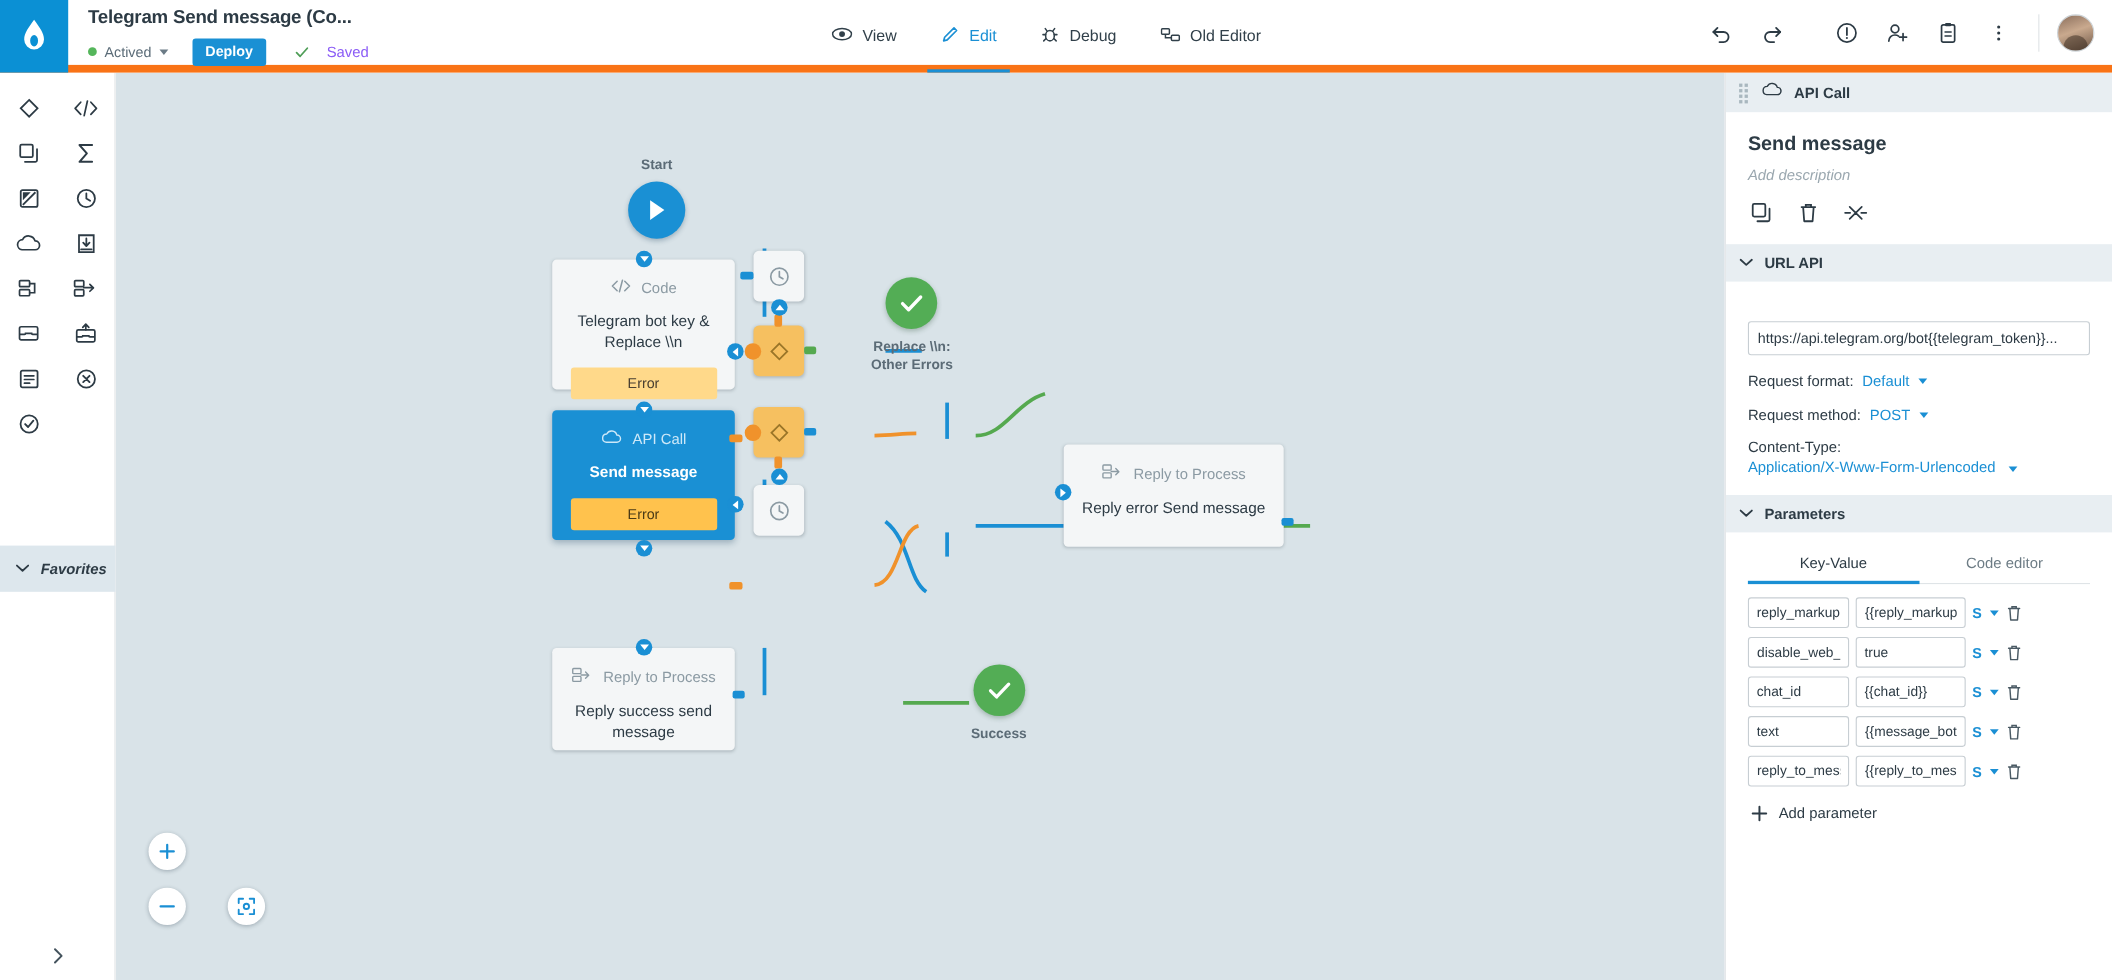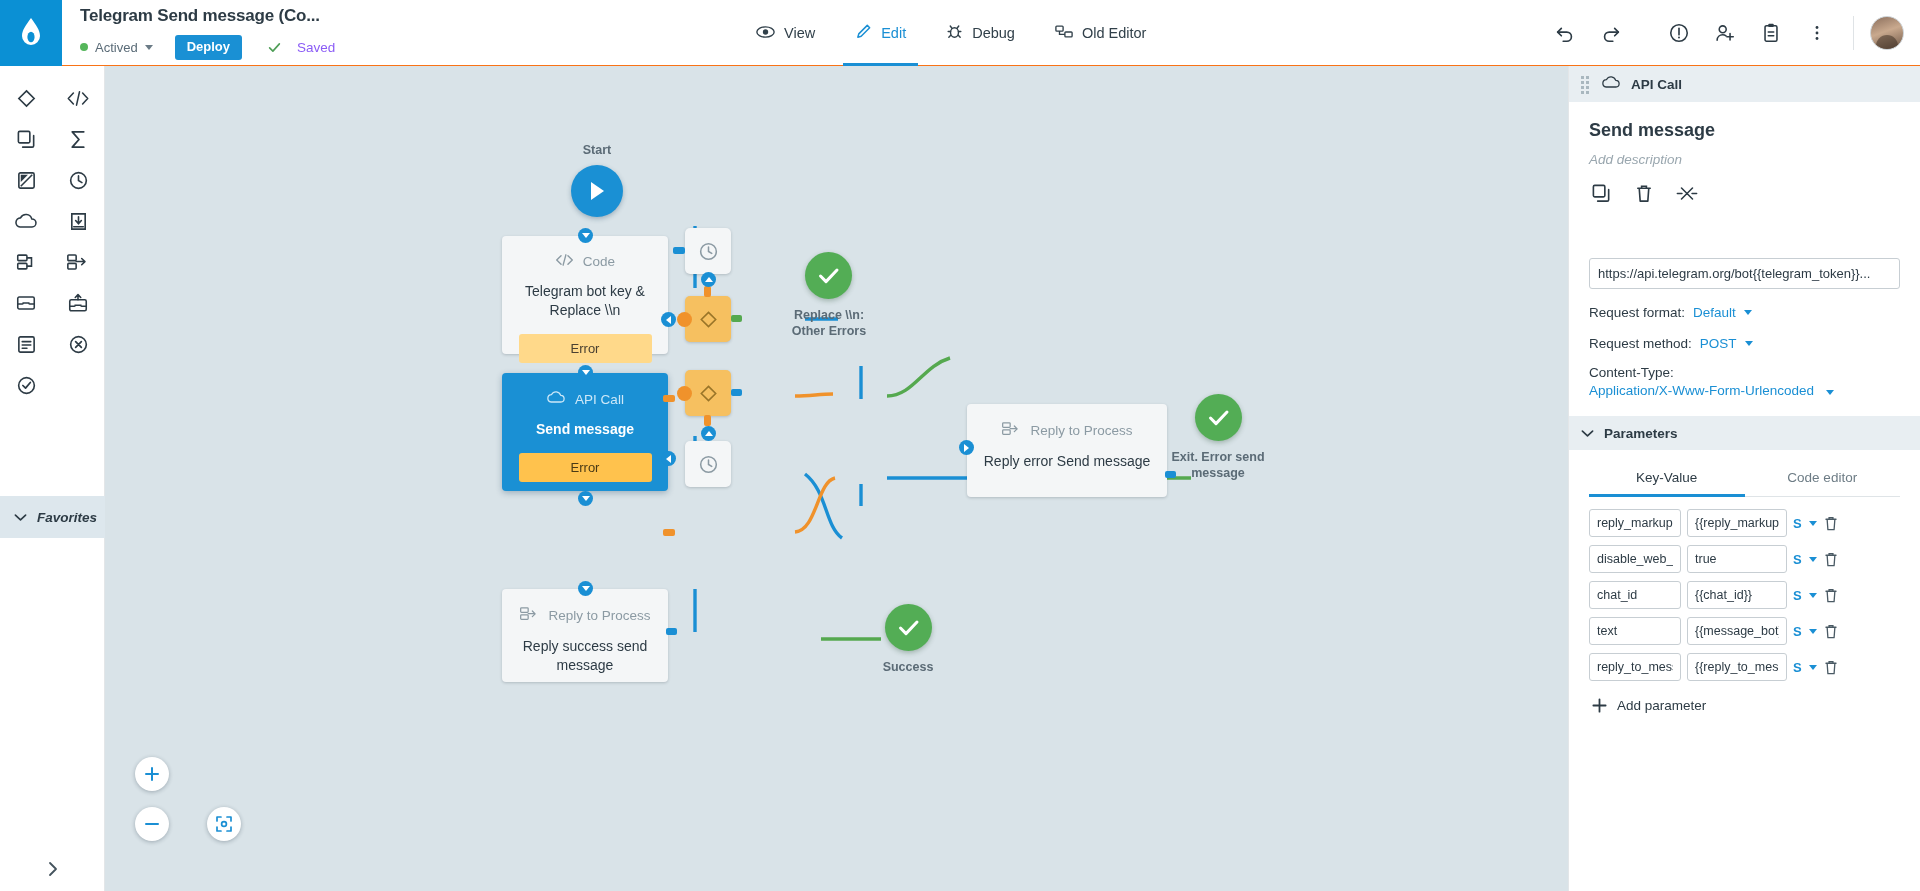--- a/index.html
+++ b/index.html
@@ -7,21 +7,21 @@
     width: 1920px; height: 891px;
     font-family: "Liberation Sans", sans-serif;
     background: #ffffff;
     overflow: hidden;
   }
   body { position: relative; }
 
   
   #header {
     position: absolute; top: 0; left: 0; width: 1920px; height: 66px;
-    background: #ffffff; border-bottom: 1px solid #f97316;
+    background: #ffffff; border-bottom: 7px solid #f97316;
     display: flex; align-items: stretch; z-index: 20;
   }
   #logo-tile {
     width: 62px; height: 66px; background: #0b90d4;
     display: flex; align-items: center; justify-content: center; flex: none;
   }
   #logo-tile svg { display:block; }
 
   #title-block {
     padding-left: 18px; padding-top: 6px; flex: none; width: 660px;
@@ -650,29 +650,20 @@
           <span>Reply to Process</span>
         </div>
         <div class="card-title">Reply error Send message</div>
       </div>
       <div class="port right" style="left:-8px; top:36px;">
           <i class="tri"></i>
         </div>
       <div class="stub h" style="left:198px; top:67px; width:11px; background:#1a8fd4;"></div>
     </div>
 
-    <div class="node" style="left:1090px; top:328px;">
-      <div class="circle-node circle-green">
-        <svg width="22" height="18" viewBox="0 0 22 18">
-            <path d="M2.5 9 L8 14.6 L19 3" fill="none" stroke="#ffffff" stroke-width="3" stroke-linecap="round" stroke-linejoin="round"></path>
-          </svg>
-      </div>
-      <div class="node-caption" style="width:112px; margin-left:-33px;">Exit. Error send
-message</div>
-    </div>
 
     <div class="node" style="left:397px; top:523px;">
       <div class="card" style="width:166px; height:93px;">
         <div class="card-type">
           <span>
             <svg width="20" height="16" viewBox="0 0 24 18">
                 <rect x="2" y="1.5" width="9" height="5.5" rx="1" fill="none" stroke="#8b9aa3" stroke-width="1.5"></rect>
                 <rect x="2" y="10" width="9" height="5.5" rx="1" fill="none" stroke="#8b9aa3" stroke-width="1.5"></rect>
                 <path d="M11 8.6 h8 M16 5.4 L19.4 8.8 L16 12.2" fill="none" stroke="#8b9aa3" stroke-width="1.5" stroke-linecap="round" stroke-linejoin="round"></path>
               </svg>
@@ -755,20 +746,28 @@
             <path d="M5 5.5 L6 19 h8 l1-13.5" fill="none" stroke="#2d3b45" stroke-width="1.7" stroke-linejoin="round"></path>
           </svg>
       </span>
       <span class="rp-act">
         <svg width="22" height="21" viewBox="0 0 24 22">
             <path d="M1.5 11 h5 M17.5 11 h5 M6 5 L18 17 M18 5 L6 17" fill="none" stroke="#2d3b45" stroke-width="1.7" stroke-linecap="round"></path>
           </svg>
       </span>
     </div>
 
+    <div class="section-head">
+      <span>
+        <svg width="13" height="9" viewBox="0 0 14 9">
+            <path d="M1.5 2 L7 7 L12.5 2" fill="none" stroke="#2d3b45" stroke-width="1.8" stroke-linecap="round" stroke-linejoin="round"></path>
+          </svg>
+      </span>
+      <span class="sh-label">URL API</span>
+    </div>
     <div class="section-body">
       <input id="url-input" type="text" value="https://api.telegram.org/bot{{telegram_token}}..." style="">
 
       <div class="field-row">
         <span class="lbl">Request format:</span>
         <span class="val-link">Default</span>
         <span class="sel-caret"></span>
       </div>
 
       <div class="field-row">

